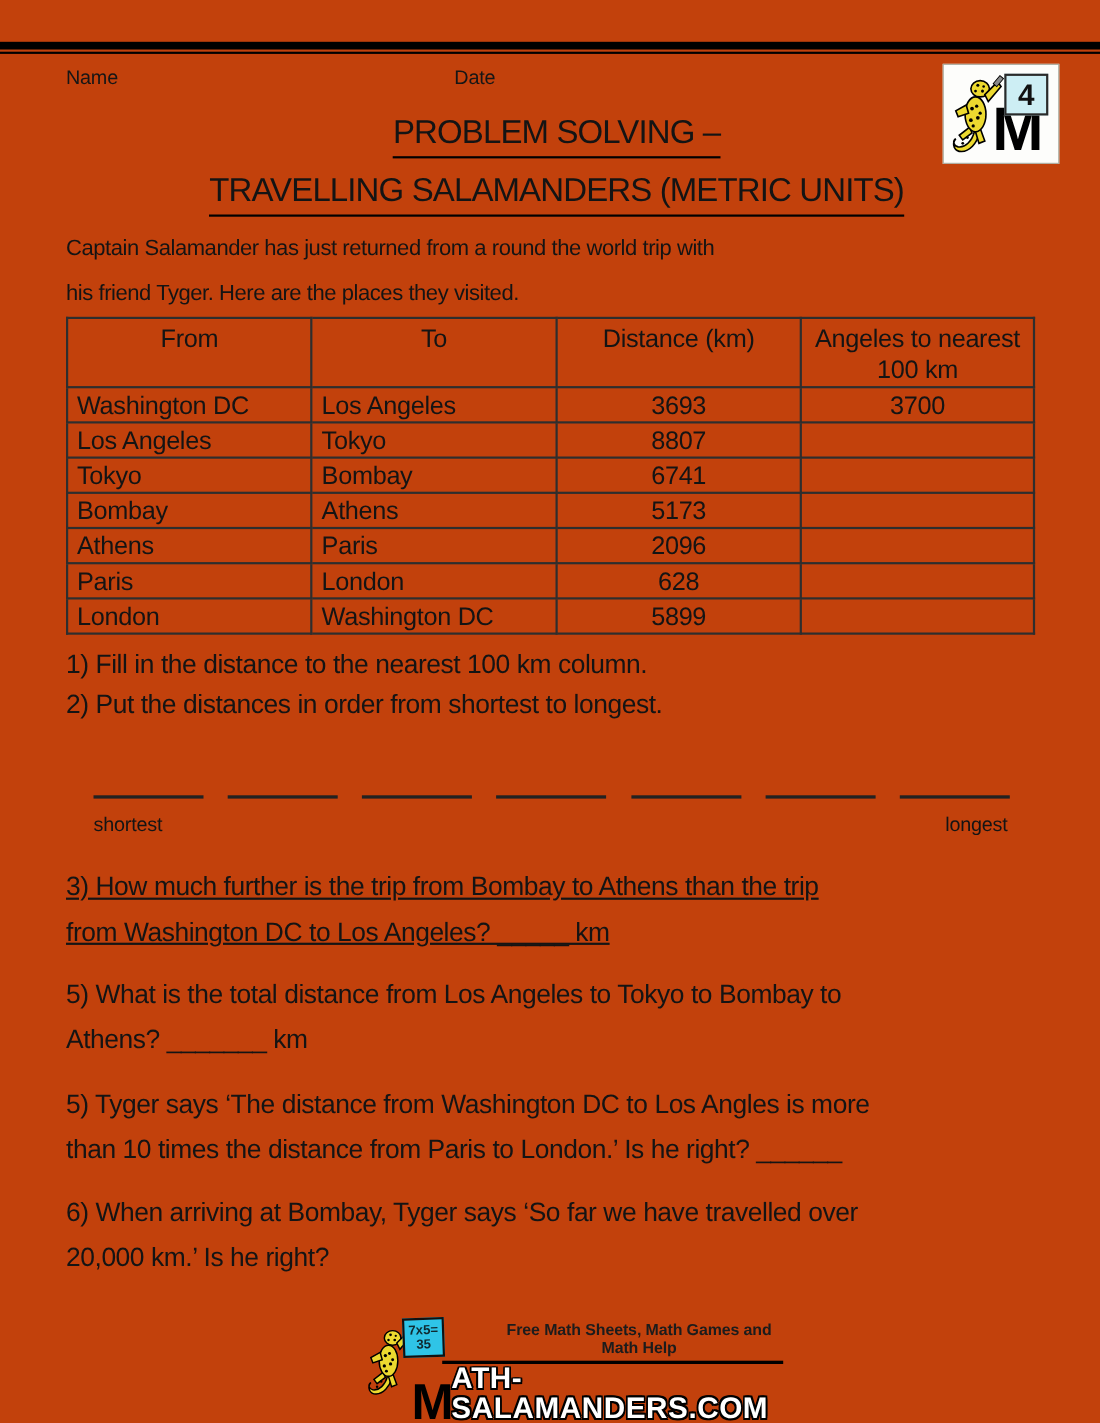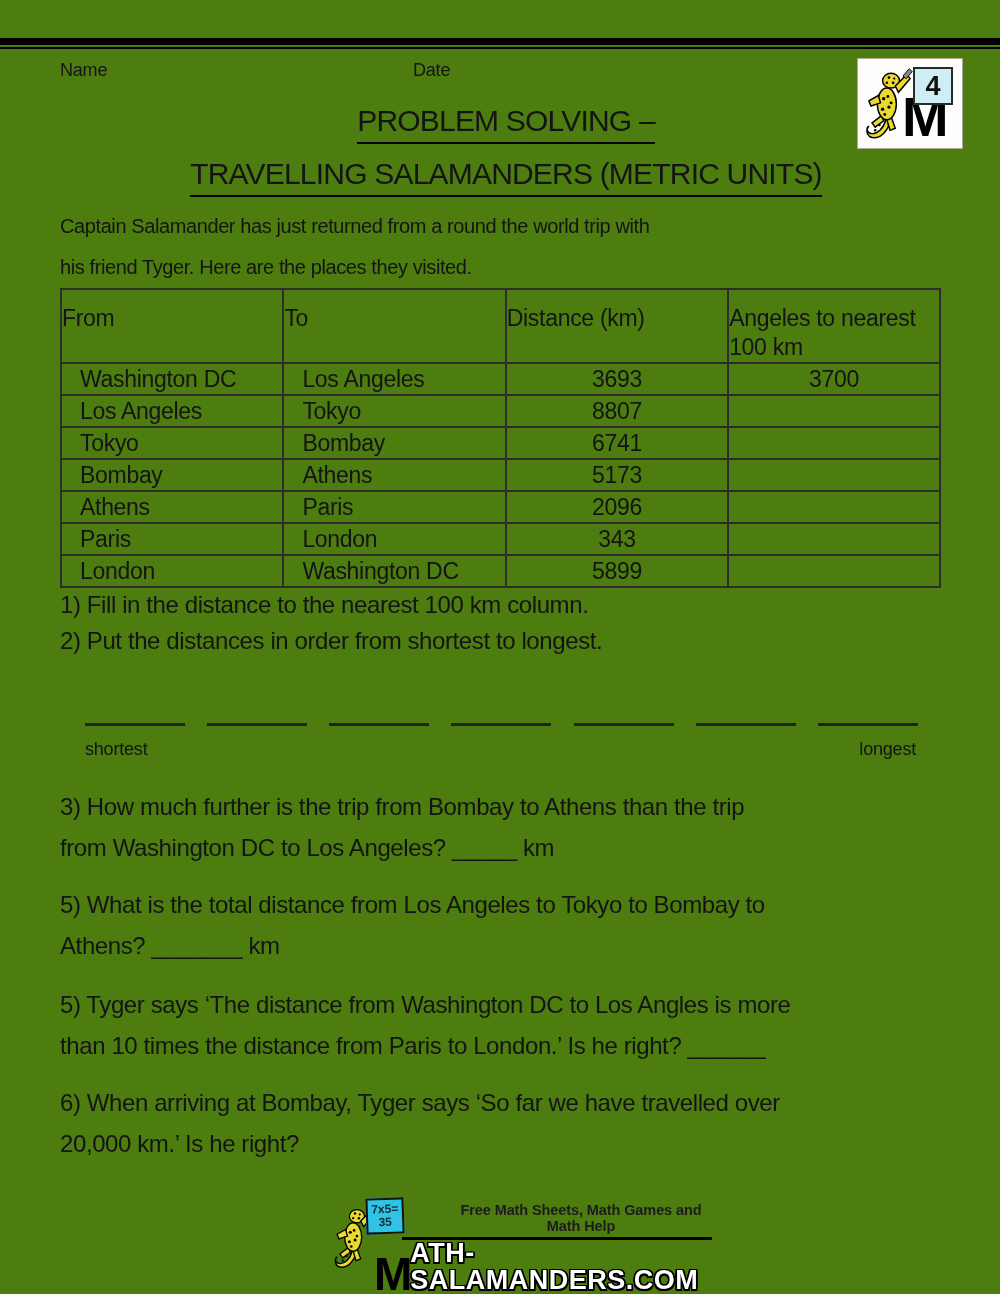--- a/index.html
+++ b/index.html
@@ -2,21 +2,21 @@
 <html><head>
 <meta charset="utf-8">
 <style>
   * { margin: 0; padding: 0; box-sizing: border-box; }
   html, body { background: #e8e8e8; }
   .page {
     position: relative;
     width: 1000px;
     height: 1294px;
     margin: 0 auto;
-    background: #4d7c0f;
+    background: #c2410c;
     font-family: "Liberation Sans", sans-serif;
     color: #111111;
     overflow: hidden;
   }
   
   .top-rule { position: absolute; top: 38px; left: 0; width: 1000px; }
   .top-rule .thick { height: 7px; background: #000; }
   .top-rule .thin  { height: 2px; background: #000; margin-top: 2px; }
 
   .meta-label { position: absolute; top: 60px; font-size: 18px; letter-spacing: -0.2px; color: #161616; }
@@ -53,31 +53,31 @@
 
   
   table.distance-table {
     position: absolute; top: 288px; left: 60px; width: 881px;
     border-collapse: collapse; table-layout: fixed;
   }
   .distance-table td, .distance-table th {
     border: 2px solid #2e2e2e; font-weight: normal; font-size: 23px; letter-spacing: -0.3px;
     color: #141414; overflow: hidden;
   }
-  .distance-table th { height: 62px; vertical-align: top; padding-top: 14px; text-align: left; line-height: 29px; }
+  .distance-table th { height: 62px; vertical-align: top; padding-top: 3px; text-align: center; line-height: 29px; }
   .distance-table td { height: 32px; vertical-align: middle; }
-  .distance-table .col-text { text-align: left; padding-left: 18px; }
+  .distance-table .col-text { text-align: left; padding-left: 8px; }
   .distance-table .col-num  { text-align: center; margin-top: 44px; }
 
   
   .question { position: absolute; left: 60px; font-size: 24px; letter-spacing: -0.4px;
     line-height: 41px; white-space: nowrap; color: #141414; }
   .q1 { top: 584px; }
   .q2 { top: 620px; }
-  .q3 { top: 786px; }
+  .q3 { top: 786px; text-decoration: underline; }
   .q4 { top: 884px; }
   .q5 { top: 984px; }
   .q6 { top: 1082px; }
 
   
   .blanks-row { position: absolute; top: 704px; left: 85px; width: 833px;
     display: flex; justify-content: space-between; }
   .answer-blank { width: 100px; height: 22px; border-bottom: 3px solid #222; }
   .blank-caption { position: absolute; top: 739px; font-size: 18px; letter-spacing: -0.2px; color: #141414; }
   .shortest-label { left: 85px; }
@@ -192,21 +192,21 @@
     </tr>
     <tr>
       <td class="col-text">Athens</td>
       <td class="col-text">Paris</td>
       <td class="col-num">2096</td>
       <td class="col-num"></td>
     </tr>
     <tr>
       <td class="col-text">Paris</td>
       <td class="col-text">London</td>
-      <td class="col-num">343</td>
+      <td class="col-num">628</td>
       <td class="col-num"></td>
     </tr>
     <tr>
       <td class="col-text">London</td>
       <td class="col-text">Washington DC</td>
       <td class="col-num">5899</td>
       <td class="col-num"></td>
     </tr>
   </tbody>
     </table>

